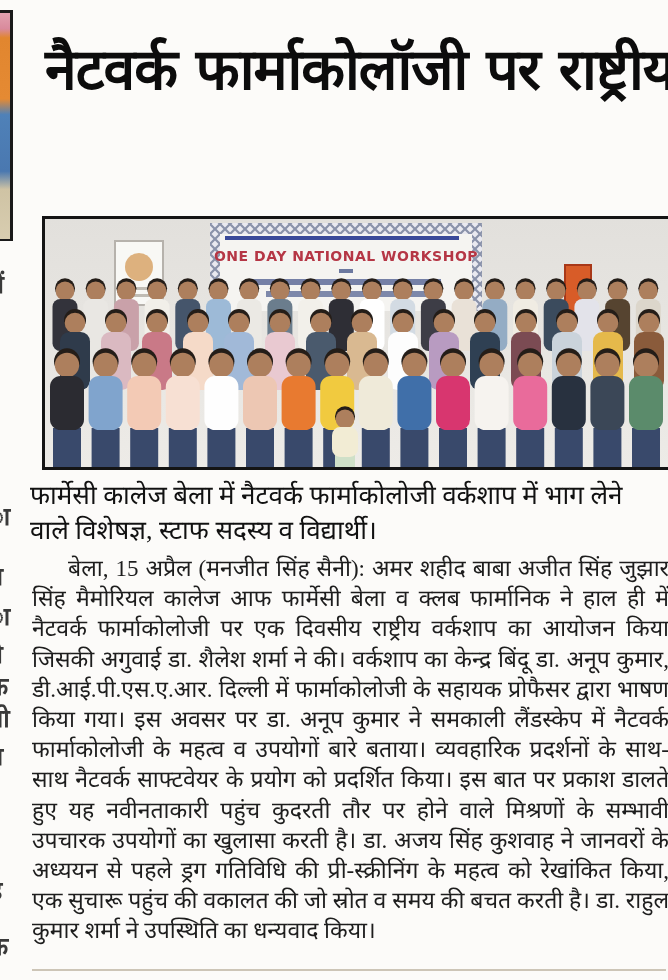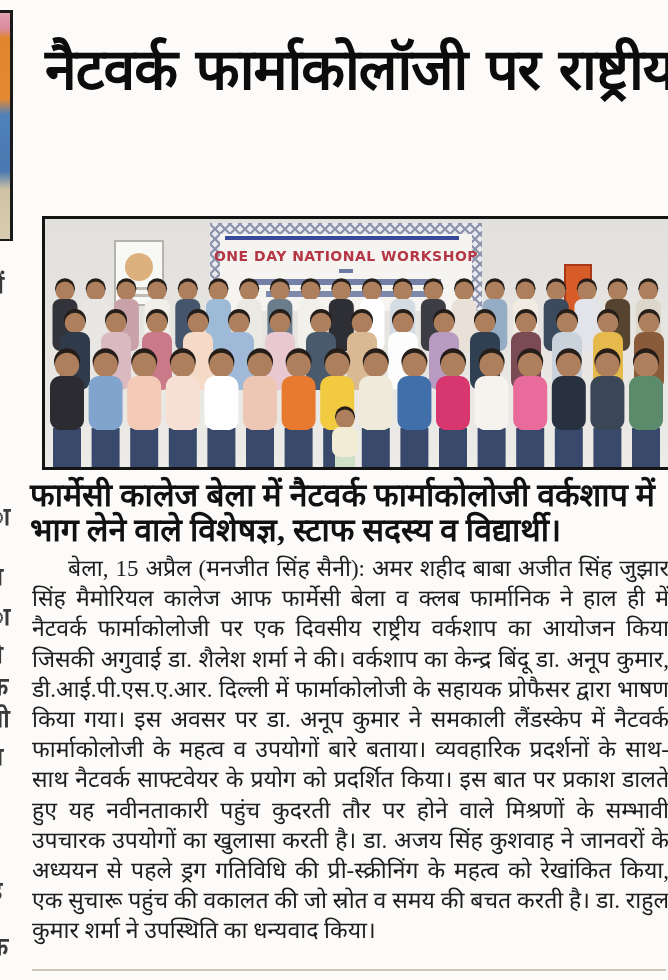--- a/index.html
+++ b/index.html
@@ -15,21 +15,21 @@
   
   .main-col{position:absolute;left:30px;top:0;width:638px;height:980px;}
   .headline{position:absolute;top:10px;left:0;width:636px;text-align:center;margin:12px;
       color:#0c0c0c;font-weight:800;font-size:57px;line-height:95px;
       font-family:"DejaVu Sans", sans-serif;letter-spacing:-1px;}
   .headline span{display:block;}
   .photo{position:absolute;top:216px;left:12px;width:624px;height:248px;margin:0;
       border:3px solid #141414;background:#be185d;}
   .photo svg{display:block;width:100%;height:100%;}
   .caption{position:absolute;top:478px;left:0;width:637px;margin:0;
-      font-size:32px;line-height:35px;font-weight:700;color:#111;
+      font-size:26px;line-height:35px;font-weight:400;color:#111;
       font-family:"Liberation Serif", serif;}
   .bodytext{position:absolute;top:552px;left:0;width:637px;margin:2px;
       font-size:23px;line-height:30.2px;color:#1d1d1d;text-align:justify;text-indent:36px;
       font-family:"Liberation Serif", serif;}
   .bottom-rule{position:absolute;top:969px;left:2px;width:634px;height:2px;background:#cdc5b7;}
 </style>
 </head>
 <body>
 
 <div class="page">

